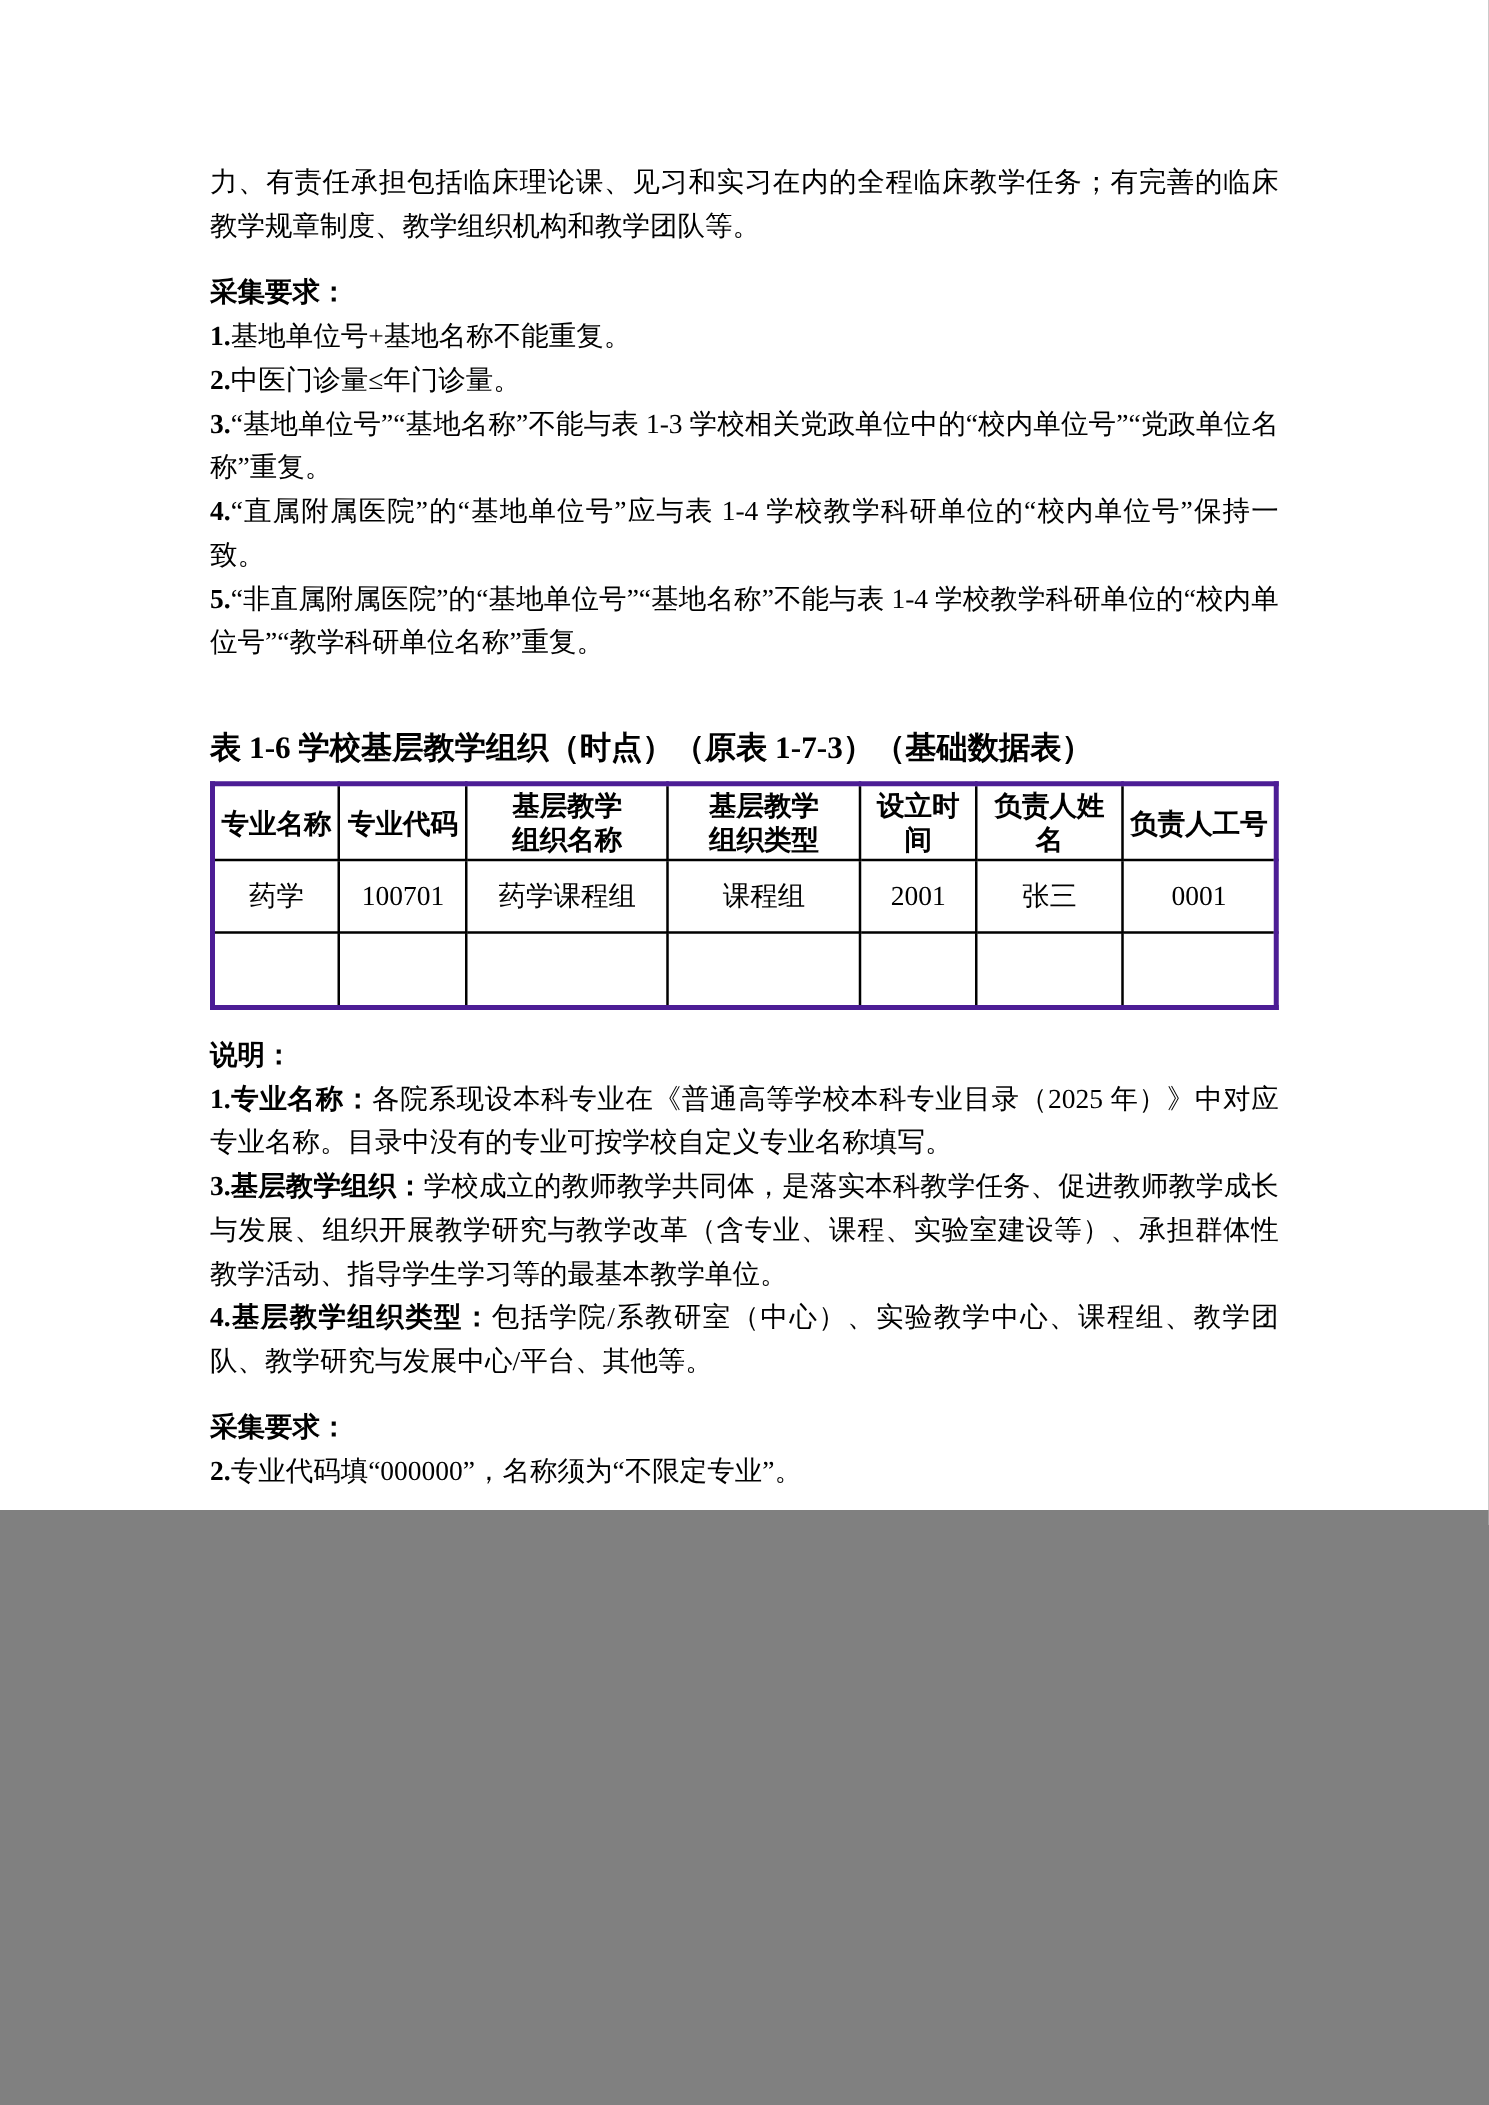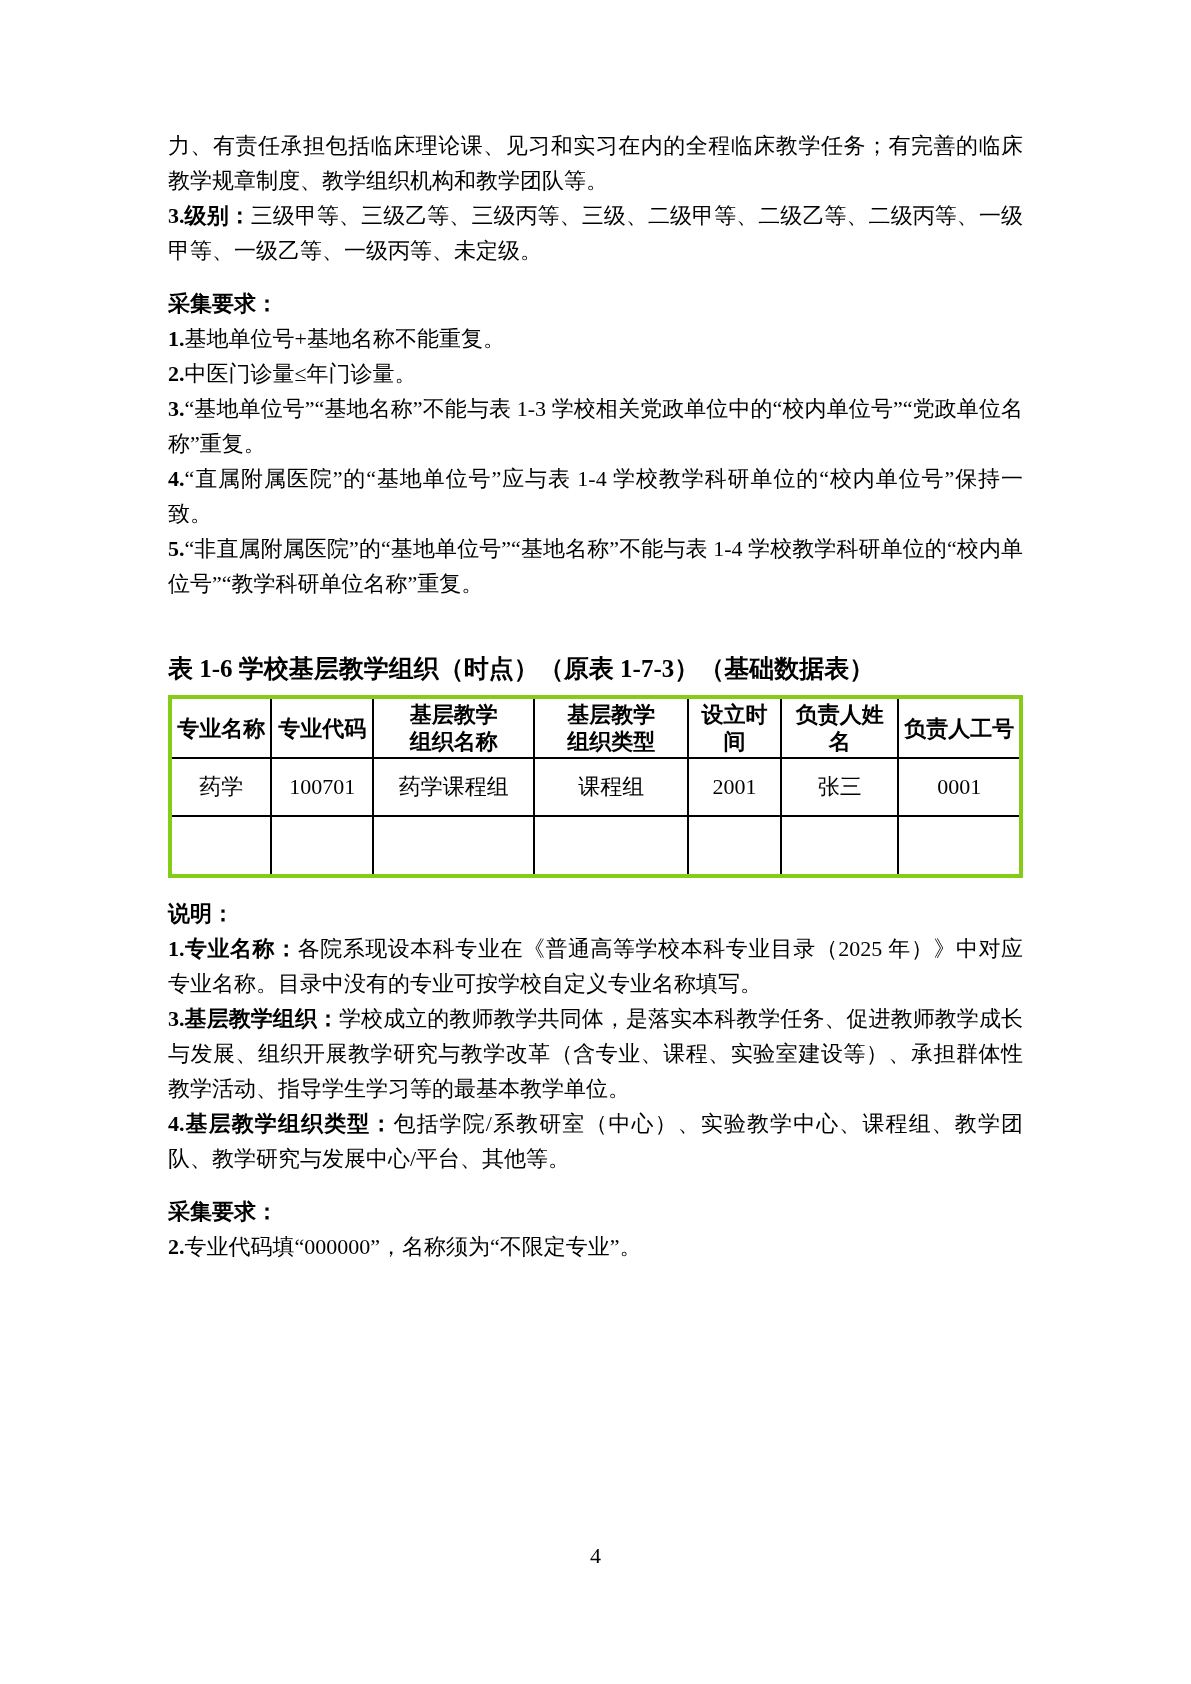--- a/index.html
+++ b/index.html
@@ -3,21 +3,21 @@
 <meta charset="utf-8">
 <style>
   html, body {
     margin: 0;
     padding: 0;
     background: #808080;
   }
   .page {
     position: relative;
     width: 1191px;
-    height: 1684px;
+    height: 1208px;
     margin: 0 auto;
     background: #ffffff;
     box-sizing: border-box;
     padding: 128px 168px 0 168px;
     font-family: "Liberation Serif", "DejaVu Serif", serif;
     color: #000000;
     overflow: hidden;
   }
   .para {
     margin: 0;
@@ -40,21 +40,21 @@
     margin: 52px 0 0 0;
     font-size: 25px;
     line-height: 32px;
     font-weight: bold;
   }
   table.data-table {
     border-collapse: collapse;
     margin-top: 10px;
     width: 100%;
     table-layout: fixed;
-    border: 4px solid #84cc16;
+    border: 4px solid #4c1d95;
   }
   table.data-table th,
   table.data-table td {
     border: 2px solid #000000;
     text-align: center;
     vertical-align: middle;
     font-size: 22px;
     padding: 2px 4px;
     overflow: hidden;
   }
@@ -84,21 +84,20 @@
     line-height: 28px;
   }
 </style>
 </head>
 <body>
 
 <div class="page">
 
   <p class="para"><span>力、有责任承担包括临床理论课、见习和实习在内的全程临床教学任务；有完善的临床教学规章制度、教学组织机构和教学团队等。</span></p>
 
-  <p class="para"><b class="lbl">3.级别：</b><span>三级甲等、三级乙等、三级丙等、三级、二级甲等、二级乙等、二级丙等、一级甲等、一级乙等、一级丙等、未定级。</span></p>
 
 
   <p class="req-heading">采集要求：</p>
 
   <div class="req-block">
     <p class="para"><b class="lbl">1.</b><span>基地单位号+基地名称不能重复。</span></p>
     <p class="para"><b class="lbl">2.</b><span>中医门诊量≤年门诊量。</span></p>
     <p class="para"><b class="lbl">3.</b><span>“基地单位号”“基地名称”不能与表 1-3 学校相关党政单位中的“校内单位号”“党政单位名称”重复。</span></p>
     <p class="para"><b class="lbl">4.</b><span>“直属附属医院”的“基地单位号”应与表 1-4 学校教学科研单位的“校内单位号”保持一致。</span></p>
     <p class="para"><b class="lbl">5.</b><span>“非直属附属医院”的“基地单位号”“基地名称”不能与表 1-4 学校教学科研单位的“校内单位号”“教学科研单位名称”重复。</span></p>

